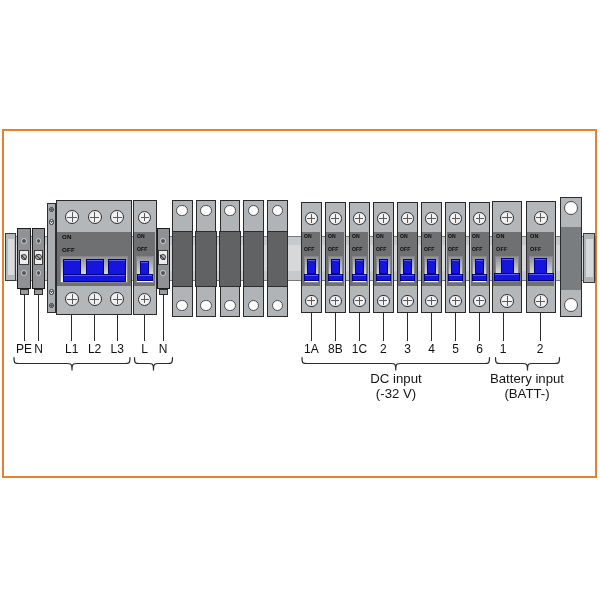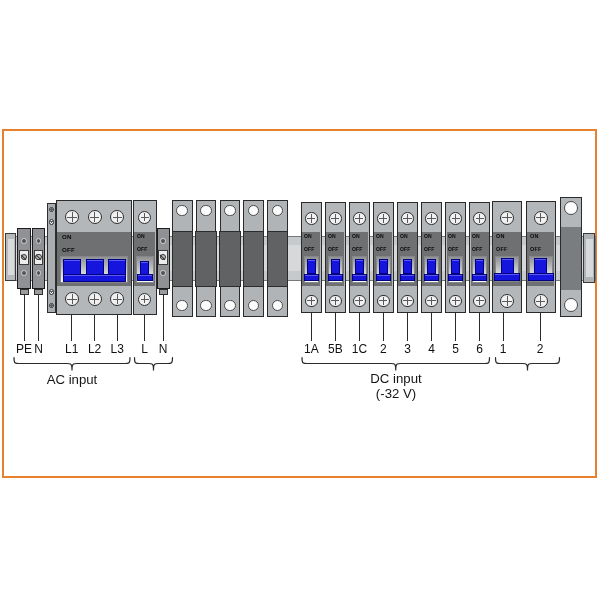--- a/index.html
+++ b/index.html
@@ -313,21 +313,21 @@
       <div class="blabel" style="left: 94.6px;">L2</div>
       <div class="abs leader" style="left: 116.7px; top: 315px; width: 1px; height: 26px;"></div>
       <div class="blabel" style="left: 117.2px;">L3</div>
       <div class="abs leader" style="left: 144.2px; top: 315px; width: 1px; height: 26px;"></div>
       <div class="blabel" style="left: 144.7px;">L</div>
       <div class="abs leader" style="left: 162.5px; top: 295px; width: 1px; height: 46px;"></div>
       <div class="blabel" style="left: 163px;">N</div>
       <div class="abs leader" style="left: 310.8px; top: 313px; width: 1px; height: 28px;"></div>
       <div class="blabel" style="left: 311.3px;">1A</div>
       <div class="abs leader" style="left: 334.8px; top: 313px; width: 1px; height: 28px;"></div>
-      <div class="blabel" style="left: 335.3px;">5B</div>
+      <div class="blabel" style="left: 335.3px;">8B</div>
       <div class="abs leader" style="left: 358.9px; top: 313px; width: 1px; height: 28px;"></div>
       <div class="blabel" style="left: 359.4px;">1C</div>
       <div class="abs leader" style="left: 382.9px; top: 313px; width: 1px; height: 28px;"></div>
       <div class="blabel" style="left: 383.4px;">2</div>
       <div class="abs leader" style="left: 407px; top: 313px; width: 1px; height: 28px;"></div>
       <div class="blabel" style="left: 407.5px;">3</div>
       <div class="abs leader" style="left: 431px; top: 313px; width: 1px; height: 28px;"></div>
       <div class="blabel" style="left: 431.5px;">4</div>
       <div class="abs leader" style="left: 455.1px; top: 313px; width: 1px; height: 28px;"></div>
       <div class="blabel" style="left: 455.6px;">5</div>
@@ -338,22 +338,21 @@
       <div class="abs leader" style="left: 539.5px; top: 313px; width: 1px; height: 28px;"></div>
       <div class="blabel" style="left: 540px;">2</div>
       <svg viewBox="0 0 600 16" style="position: absolute; left: 0px; top: 356px; width: 600px; height: 16px;">
         <path d="M 14 1.5 C 14 7.5, 15 7.5, 19 7.5 L 67 7.5 C 71 7.5, 72 7.5, 72 14.5 C 72 7.5, 73 7.5, 77 7.5 L 125 7.5 C 129 7.5, 130 7.5, 130 1.5" fill="none" stroke="#2B2B2B" stroke-width="1.2" stroke-linecap="round"></path>
         <path d="M 134.5 1.5 C 134.5 7.5, 135.5 7.5, 139.5 7.5 L 148.5 7.5 C 152.5 7.5, 153.5 7.5, 153.5 14.5 C 153.5 7.5, 154.5 7.5, 158.5 7.5 L 167.5 7.5 C 171.5 7.5, 172.5 7.5, 172.5 1.5" fill="none" stroke="#2B2B2B" stroke-width="1.2" stroke-linecap="round"></path>
         <path d="M 302 1.5 C 302 7.5, 303 7.5, 307 7.5 L 390.75 7.5 C 394.75 7.5, 395.75 7.5, 395.75 14.5 C 395.75 7.5, 396.75 7.5, 400.75 7.5 L 484.5 7.5 C 488.5 7.5, 489.5 7.5, 489.5 1.5" fill="none" stroke="#2B2B2B" stroke-width="1.2" stroke-linecap="round"></path>
         <path d="M 495.5 1.5 C 495.5 7.5, 496.5 7.5, 500.5 7.5 L 522.5 7.5 C 526.5 7.5, 527.5 7.5, 527.5 14.5 C 527.5 7.5, 528.5 7.5, 532.5 7.5 L 554.5 7.5 C 558.5 7.5, 559.5 7.5, 559.5 1.5" fill="none" stroke="#2B2B2B" stroke-width="1.2" stroke-linecap="round"></path>
       </svg>
     </div>
 
-  <div class="caption" style="left:72px;top:372px;">
-    <div class="cap-line">AC input</div>
-  </div>
   <div class="caption" style="left:396px;top:370.5px;">
     <div class="cap-line">DC input</div>
     <div class="cap-line">(-32 V)</div>
   </div>
   <div class="caption" style="left:527px;top:370.5px;">
+    <div class="cap-line">Battery input</div>
+    <div class="cap-line">(BATT-)</div>
   </div>
 </div>
 
 </body></html>

